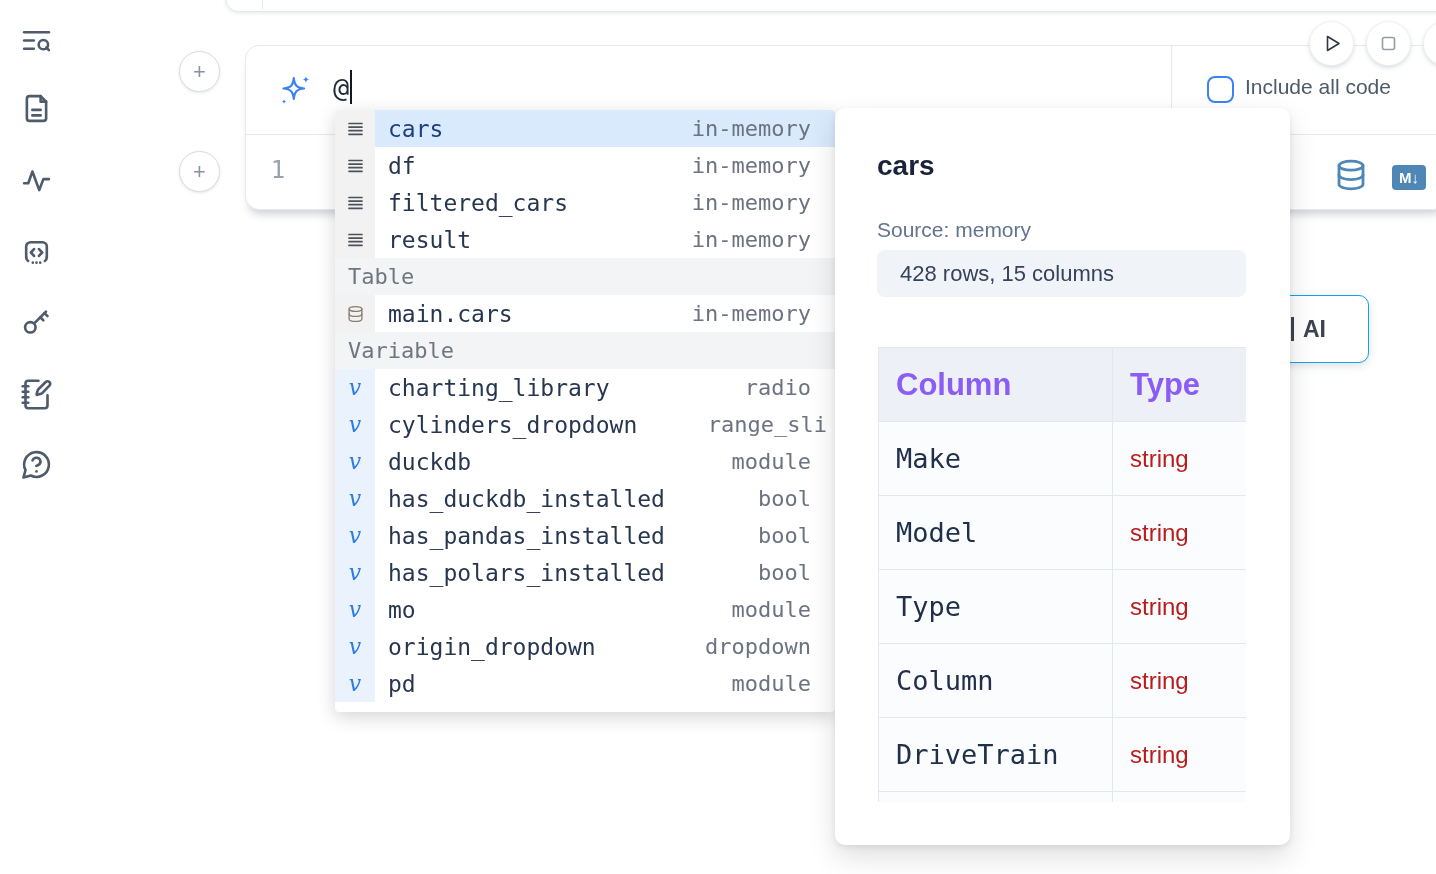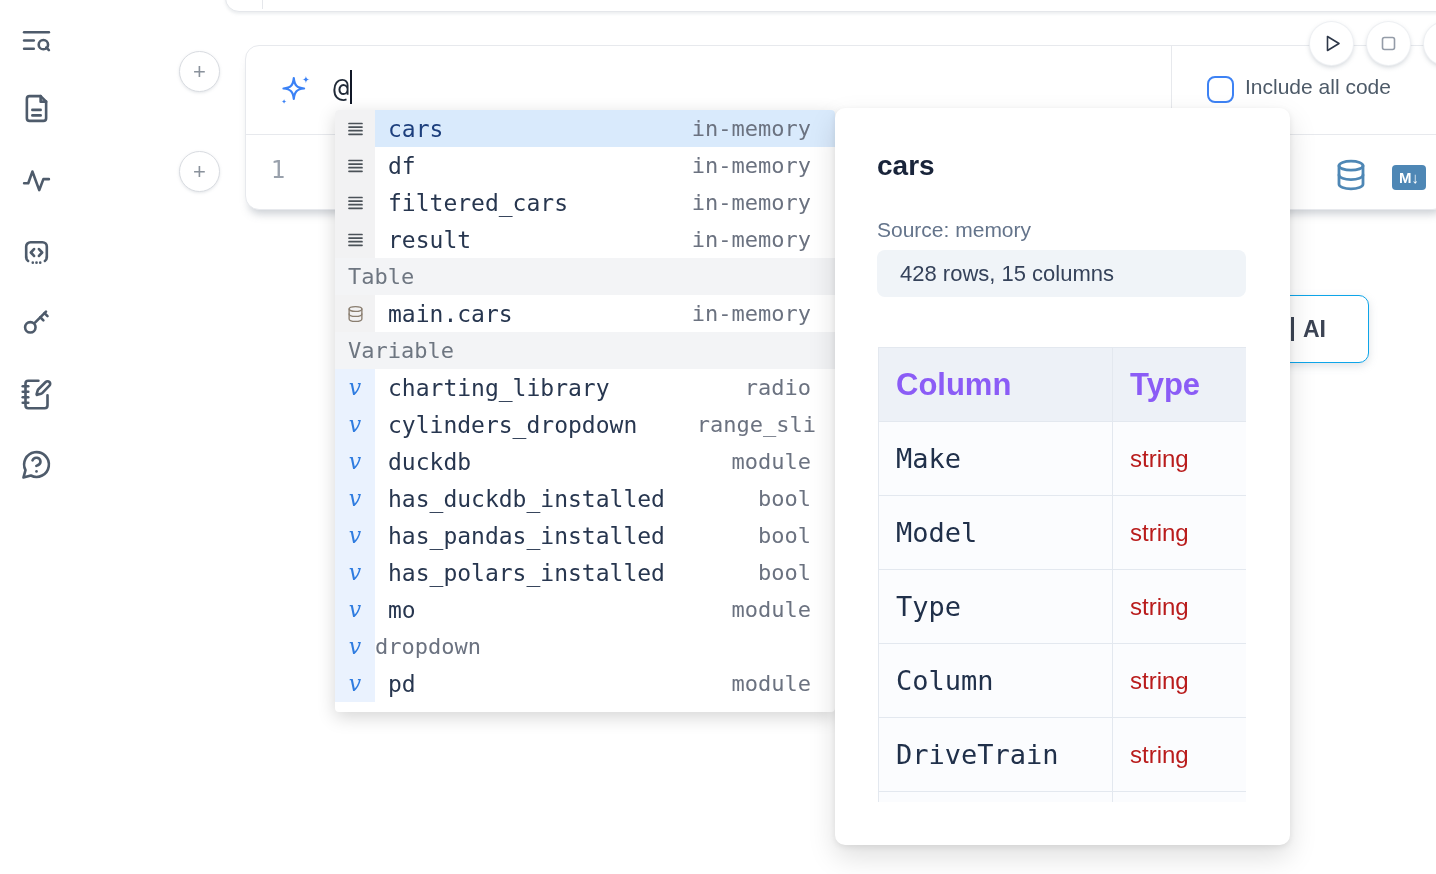--- a/index.html
+++ b/index.html
@@ -59,21 +59,21 @@
             font-family:"DejaVu Sans Mono",monospace;}
   .ac-row{height:37px;display:flex;align-items:center;box-sizing:border-box;}
   .ac-header{background:#f3f4f6;color:#6e7681;padding-left:13px;font-size:22px;}
   .ac-ic{width:40px;height:100%;background:#f2f2f3;display:flex;align-items:center;justify-content:center;flex:none;}
   .ac-row.var .ac-ic{background:#eaf2fe;}
   .ac-body{flex:1;display:flex;height:100%;align-items:center;min-width:0;}
   .ac-name{flex:1;padding-left:13px;font-size:23px;color:#27364f;white-space:nowrap;}
   .ac-type{padding-right:24px;font-size:22px;color:#6b7280;white-space:nowrap;}
   .ac-row.sel .ac-body{background:#d9eafc;}
   .ac-row.sel .ac-name{color:#1d3f7d;}
-  .ac-row.cut .ac-type{padding-right:19px;}
+  .ac-row.cut .ac-type{padding-right:8px;}
   .var-glyph{font-family:"DejaVu Serif",serif;font-style:italic;font-size:22px;color:#2f7ce0;line-height:1;}
   .df-ic,.db-sm{display:block;}
 
   
   .panel{position:absolute;left:835px;top:108px;width:455px;height:737px;background:#fff;z-index:30;
          border-radius:10px;box-shadow:0 2px 6px rgba(0,0,0,.08),0 12px 28px rgba(0,0,0,.13);}
   .pv-title{position:absolute;left:42px;top:42px;font-size:28px;font-weight:bold;color:#19243a;}
   .pv-source{position:absolute;left:42px;top:110px;font-size:21px;color:#64748b;}
   .pv-badge{position:absolute;left:42px;top:142px;width:369px;height:47px;background:#f0f4f8;border-radius:8px;
             display:flex;align-items:center;padding-left:23px;box-sizing:border-box;
@@ -356,20 +356,21 @@
       <div class="ac-body">
           <span class="ac-name">mo</span>
           <span class="ac-type">module</span>
         </div>
     </div>
     <div class="ac-row var">
       <div class="ac-ic">
           <span class="var-glyph">v</span>
         </div>
       <div class="ac-body">
+          <span class="ac-name">origin_dropdown</span>
           <span class="ac-type">dropdown</span>
         </div>
     </div>
     <div class="ac-row var">
       <div class="ac-ic">
           <span class="var-glyph">v</span>
         </div>
       <div class="ac-body">
           <span class="ac-name">pd</span>
           <span class="ac-type">module</span>

